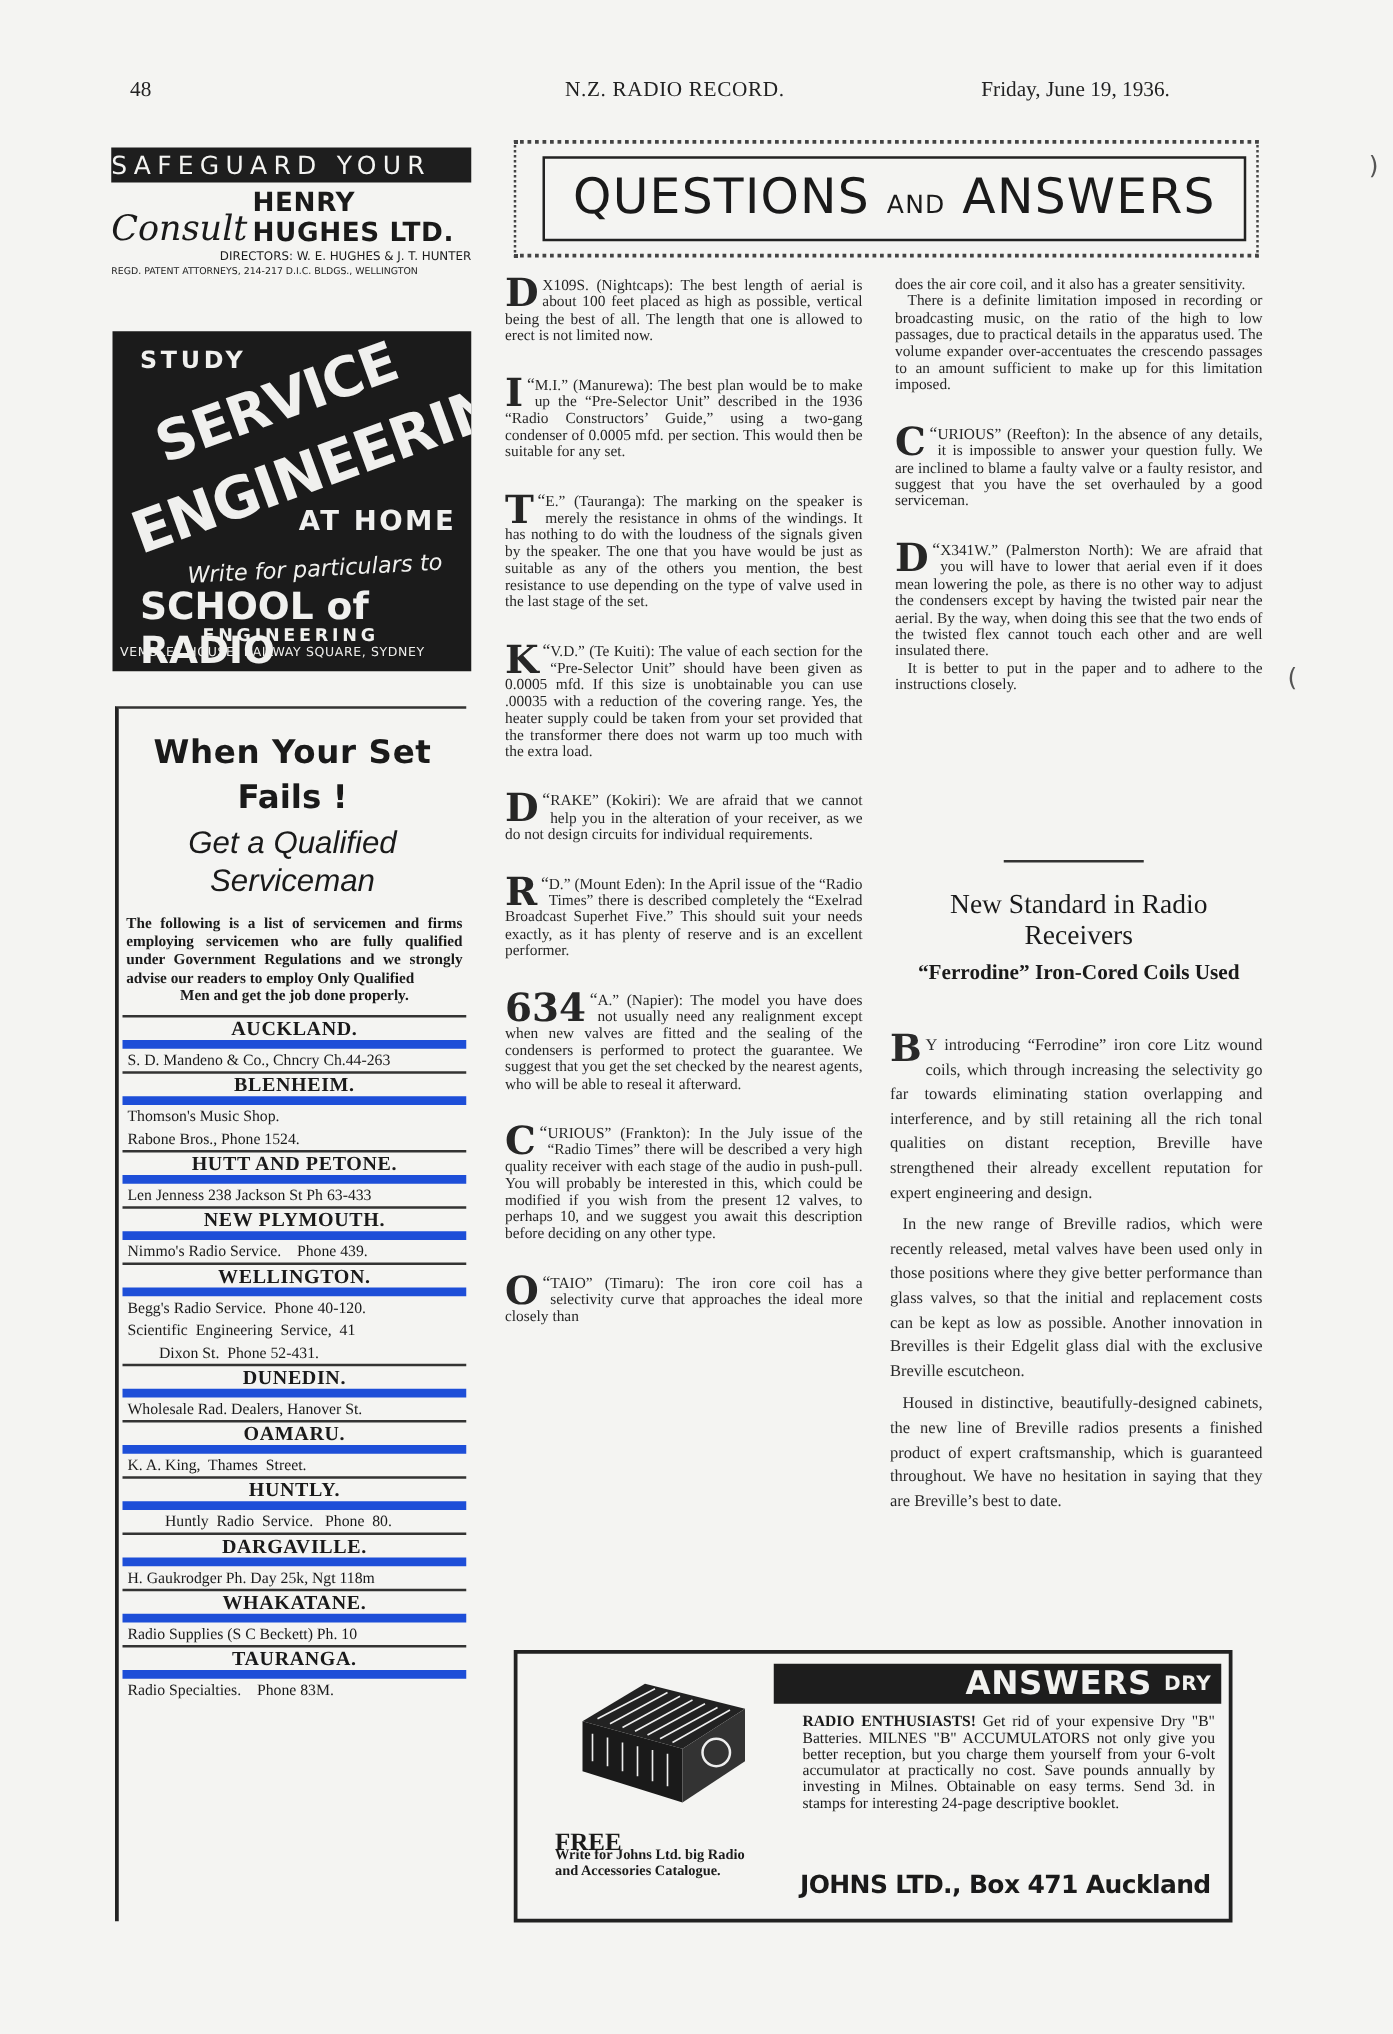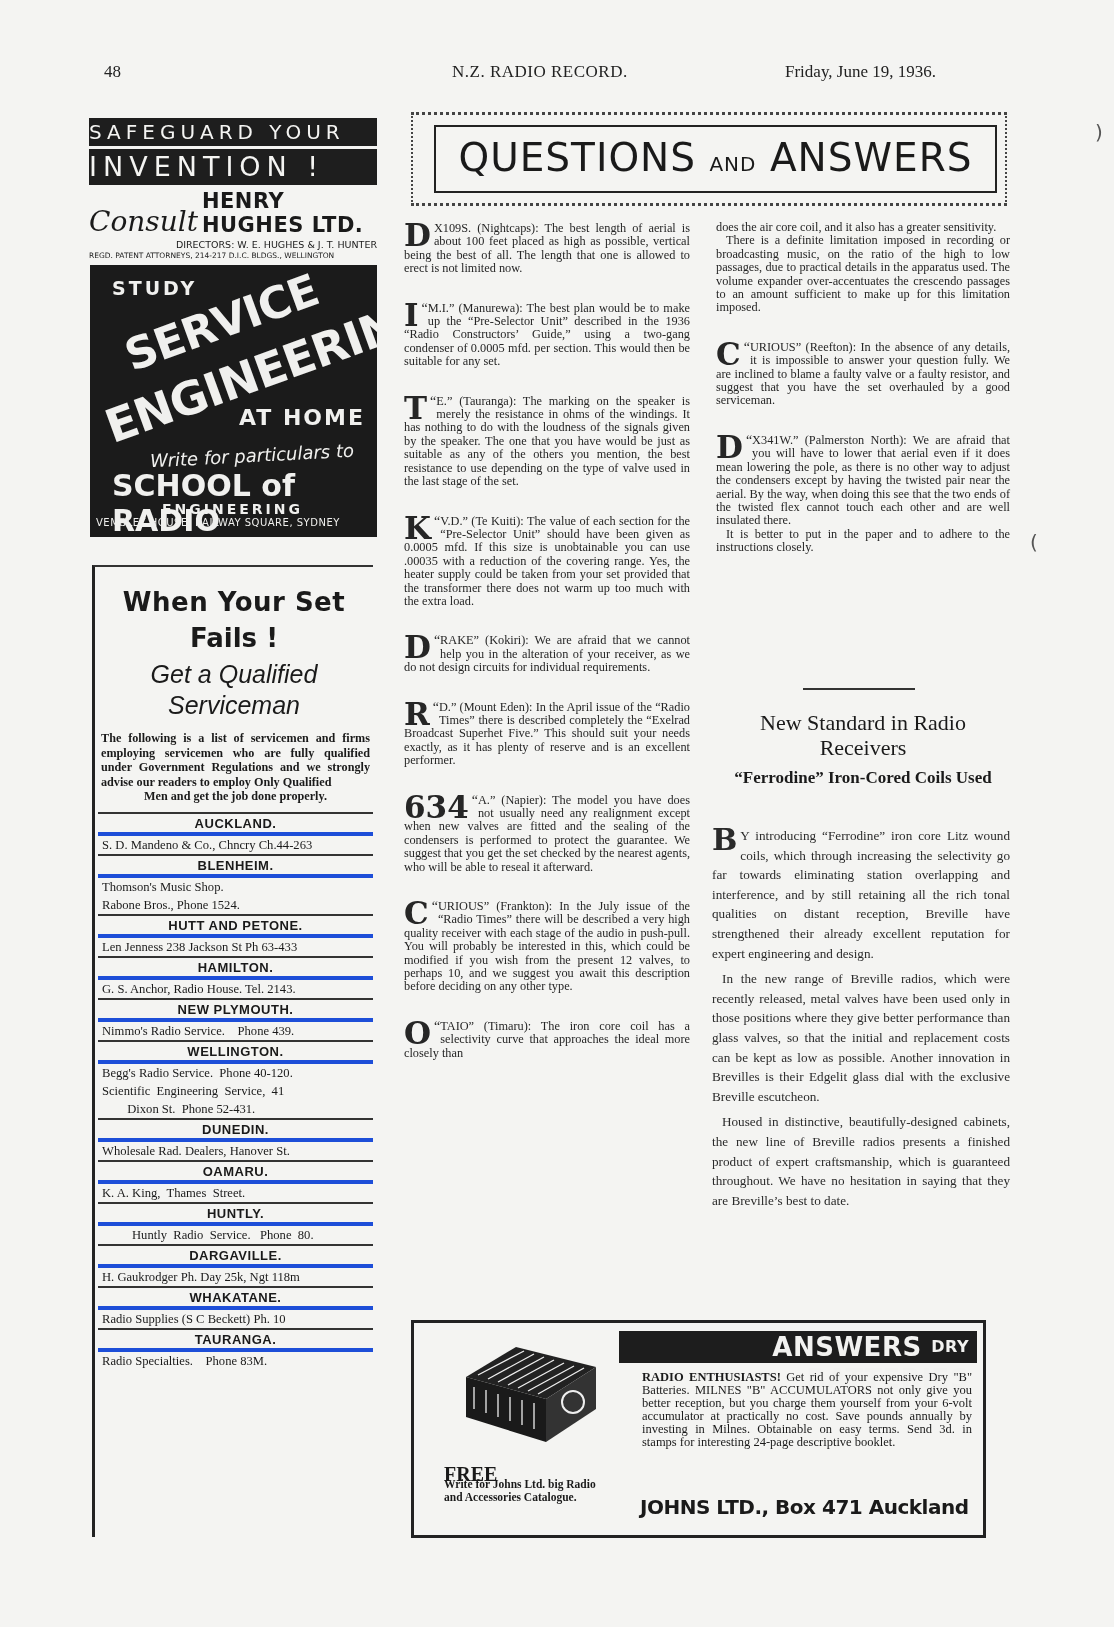--- a/index.html
+++ b/index.html
@@ -25,21 +25,21 @@
   .ad2 .school { position:absolute; left:22px; top:203px; font-size:30px; letter-spacing:0px; }
   .ad2 .engsm { position:absolute; left:72px; top:236px; font-size:14px; letter-spacing:3px; }
   .ad2 .addr { position:absolute; left:6px; top:252px; font-size:10px; font-weight:normal; letter-spacing:0.5px; }
   .ad3 { left:92px; top:565px; width:278px; height:970px; border-left:3px solid #222; border-top:2px solid #333; }
   .ad3 .t1 { font-family:"DejaVu Sans", sans-serif; font-weight:bold; font-size:26px; text-align:center; margin-top:20px; letter-spacing:0.5px; }
   .ad3 .t2 { font-family:"DejaVu Sans", sans-serif; font-weight:bold; font-size:26px; text-align:center; margin-top:6px; }
   .ad3 .t3 { font-family:Liberation Sans, sans-serif; font-style:italic; font-size:25px; text-align:center; line-height:31px; margin-top:6px; }
   .ad3 .intro { font-family:"Liberation Serif", serif; font-weight:bold; font-size:12.2px; line-height:14.6px; text-align:justify; padding:0 3px 0 6px; margin-top:10px; }
   .ad3 .intro .last { text-align:center; display:block; }
   .town { border-top:2px solid #333; margin:0 0 0 3px; }
-  .town .name { font-family:Liberation Sans, sans-serif; font-weight:bold; font-size:13px; text-align:center; letter-spacing:0.5px; height:18px; line-height:19px; border-bottom:4px solid #1d4ed8; }
+  .town .name { font-family:Liberation Serif, serif; font-weight:bold; font-size:16px; text-align:center; letter-spacing:0.5px; height:18px; line-height:19px; border-bottom:7px solid #1d4ed8; }
   .town .entry { font-family:"Liberation Serif", serif; font-size:12.6px; line-height:14px; padding:2px 0 2px 4px; white-space:nowrap; }
   
   .qa { left:411px; top:112px; width:592px; height:88px; border-top:3px dotted #444; border-bottom:3px dotted #444; border-left:2px dotted #444; border-right:2px dotted #444; }
   .qa .inner { position:absolute; left:8px; right:8px; top:10px; bottom:10px; border:2px solid #222; text-align:center; font-family:"DejaVu Sans", sans-serif; font-size:39px; line-height:62px; letter-spacing:1px;margin-left:13px; }
   .qa .and { font-size:20px; letter-spacing:1px; }
   
   .col { font-family:"Liberation Serif", serif; font-size:12.3px; line-height:13.4px; color:#262626; text-align:justify; }
   .col p { margin:0; }
   .col .q { margin-bottom:26px; }
   .drop { float:left; font-size:31px; line-height:25px; font-weight:bold; margin:1px 3px 0 0; font-family:"DejaVu Serif", serif; }
@@ -67,21 +67,20 @@
 </style>
 </head>
 <body>
 
 <div class="abs hdr" style="left:104px;">48</div>
 <div class="abs hdr" style="left:452px; letter-spacing:0.5px;">N.Z. RADIO RECORD.</div>
 <div class="abs hdr" style="left:785px;">Friday, June 19, 1936.</div>
 
 <div class="abs ad1">
   <div class="bar bar1">SAFEGUARD YOUR</div>
-  <div class="bar bar2">INVENTION !</div>
   <div class="consult">
     <span class="script">Consult</span>
     <span class="hh">HENRY HUGHES LTD.</span>
   </div>
   <div class="dirs">DIRECTORS: W. E. HUGHES &amp; J. T. HUNTER</div>
   <div class="regd">REGD. PATENT ATTORNEYS, 214-217 D.I.C. BLDGS., WELLINGTON</div>
 </div>
 
 <div class="abs ad2">
   <div class="study">STUDY</div>
@@ -109,24 +108,20 @@
         <div class="entry" style="white-space: pre;">S. D. Mandeno &amp; Co., Chncry Ch.44-263</div>
       </div>
       <div class="town">
         <div class="name">BLENHEIM.</div>
         <div class="entry" style="white-space: pre;">Thomson's Music Shop.</div>
         <div class="entry" style="white-space: pre;">Rabone Bros., Phone 1524.</div>
       </div>
       <div class="town">
         <div class="name">HUTT AND PETONE.</div>
         <div class="entry" style="white-space: pre;">Len Jenness 238 Jackson St Ph 63-433</div>
-      </div>
-      <div class="town">
-        <div class="name">HAMILTON.</div>
-        <div class="entry" style="white-space: pre;">G. S. Anchor, Radio House. Tel. 2143.</div>
       </div>
       <div class="town">
         <div class="name">NEW PLYMOUTH.</div>
         <div class="entry" style="white-space: pre;">Nimmo's Radio Service.    Phone 439.</div>
       </div>
       <div class="town">
         <div class="name">WELLINGTON.</div>
         <div class="entry" style="white-space: pre;">Begg's Radio Service.  Phone 40-120.</div>
         <div class="entry" style="white-space: pre;">Scientific  Engineering  Service,  41</div>
         <div class="entry" style="white-space: pre;">        Dixon St.  Phone 52-431.</div>

